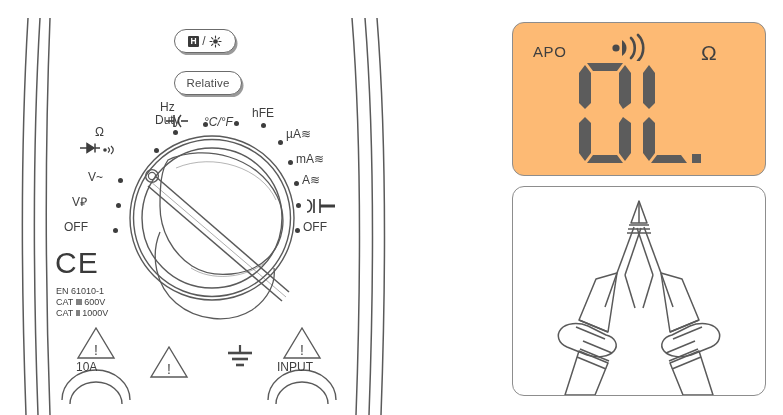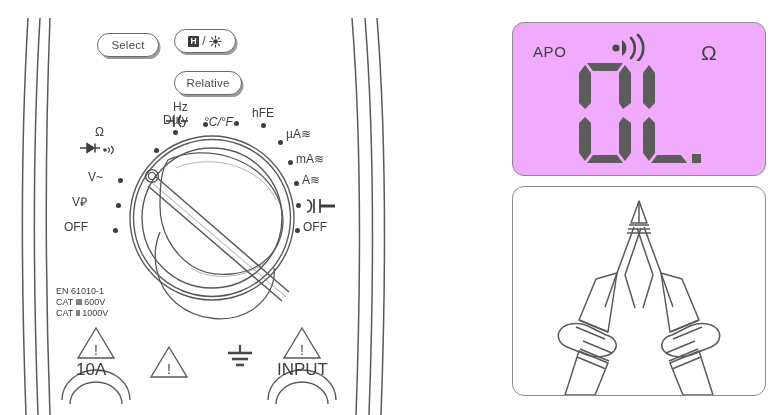--- a/index.html
+++ b/index.html
@@ -30,25 +30,25 @@
   .dot{position:absolute;width:5px;height:5px;border-radius:50%;background:#3d3d3d;}
 
   
   #ce{position:absolute;left:55px;top:248px;}
   #ce .cemark{font-size:30px;line-height:1;letter-spacing:1px;color:#3a3a3a;
        font-family:"Liberation Sans",sans-serif;font-weight:500;}
   #std{position:absolute;left:56px;top:286px;font-size:9px;line-height:1.22;color:#3f3f3f;}
   #std b{font-weight:bold;letter-spacing:-.5px;}
 
   
-  .warnlbl{position:absolute;font-size:17px;color:#3f3f3f;}
+  .warnlbl{position:absolute;font-size:12px;color:#3f3f3f;}
 
   
   #lcd{position:absolute;left:512px;top:22px;width:252px;height:152px;
-       border:1.6px solid #8d8d8d;border-radius:12px;background:#f0abfc;}
+       border:1.6px solid #8d8d8d;border-radius:12px;background:#fdba74;}
   #apo{position:absolute;left:20px;top:20px;font-size:15px;color:#3f3f3f;letter-spacing:.6px;}
   #ohm{position:absolute;left:188px;top:18px;font-size:21px;color:#3f3f3f;}
   #buzz{position:absolute;left:96px;top:8px;}
   #seg{position:absolute;left:62px;top:36px;}
 
   
   #probes{position:absolute;left:512px;top:186px;width:252px;height:208px;
        border:1.6px solid #8d8d8d;border-radius:12px;background:#fff;overflow:hidden;}
 </style>
 </head>
@@ -111,23 +111,20 @@
       </g>
 
       <g stroke="#4a4a4a" stroke-width="2.6" stroke-linecap="butt">
         <line x1="228" y1="353" x2="252" y2="353"></line>
         <line x1="232" y1="359" x2="248" y2="359"></line>
         <line x1="236" y1="365" x2="244" y2="365"></line>
         <line x1="240" y1="345" x2="240" y2="353" stroke-width="2.2"></line>
       </g>
     </svg>
 
-    <div class="btn" style="left:97px;top:33px;width:60px;height:22px;">
-      <span>Select</span>
-    </div>
 
     <div class="btn" style="left:174px;top:29px;width:60px;height:22px;">
       <span class="hbox">H</span>
       <span class="slash">/</span>
       <svg width="13" height="13" viewBox="0 0 20 20">
         <circle cx="10" cy="10" r="3.6" fill="#3a3a3a"></circle>
         <g stroke="#3a3a3a" stroke-width="1.7" stroke-linecap="round">
           <line x1="10" y1="1.5" x2="10" y2="4.6"></line>
             <line x1="10" y1="15.4" x2="10" y2="18.5"></line>
           <line x1="1.5" y1="10" x2="4.6" y2="10"></line>
@@ -178,21 +175,21 @@
 
     <svg class="abs" style="left:164px;top:112px;" width="26" height="18" viewBox="0 0 26 18">
       <g stroke="#3d3d3d" stroke-width="1.6" fill="none">
         <line x1="2" y1="9" x2="10" y2="9"></line>
         <line x1="10" y1="3" x2="10" y2="15"></line>
         <path d="M17,3 C13.5,6.5 13.5,11.5 17,15"></path>
         <line x1="17" y1="9" x2="24" y2="9"></line>
       </g>
     </svg>
 
-    <div class="dlab" style="left:163px;top:101px;text-align:right;">
+    <div class="dlab" style="left:155px;top:101px;text-align:center;">
       <span>Hz</span><br>
       <span>Duty</span>
     </div>
 
     <div class="dlab" style="left:204px;top:116px;font-style:italic;">°C/°F</div>
 
     <div class="dlab" style="left:252px;top:107px;">hFE</div>
 
     <div class="dlab" style="left:286px;top:128px;">µA≋</div>
 
@@ -210,20 +207,23 @@
     </svg>
 
     <div class="dlab" style="left:303px;top:221px;">OFF</div>
 
     <div class="dlab" style="left:88px;top:171px;">V~</div>
 
     <div class="dlab" style="left:72px;top:196px;">V<span style="letter-spacing:-1px;font-size:12px;">⃉</span></div>
 
     <div class="dlab" style="left:64px;top:221px;">OFF</div>
 
+    <div id="ce">
+      <span class="cemark">CE</span>
+    </div>
     <div id="std">
       <div>EN 61010-1</div>
       <div>
         <span>CAT</span>
         <b>III</b>
         <span>600V</span>
       </div>
       <div>
         <span>CAT</span>
         <b>II</b>

